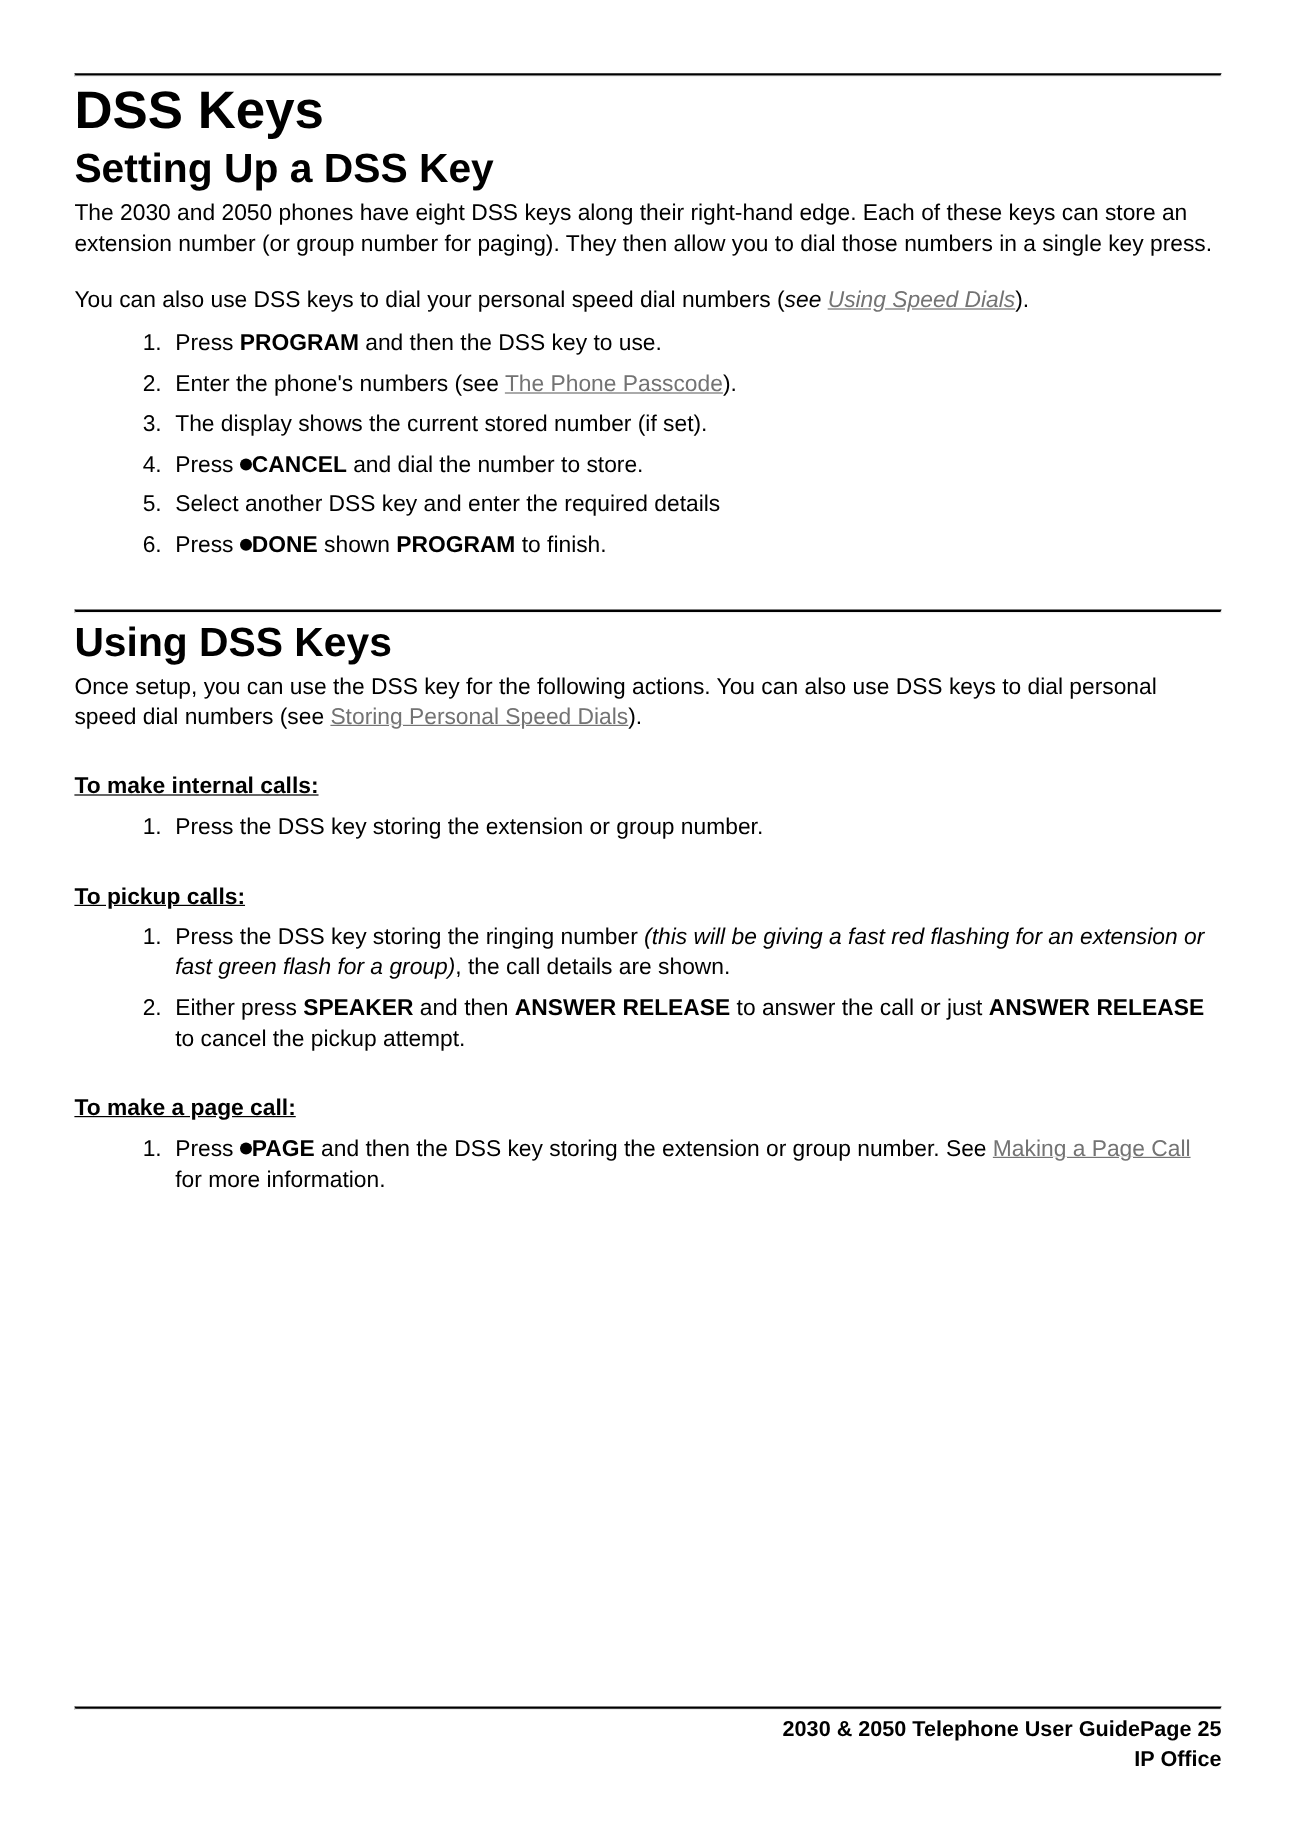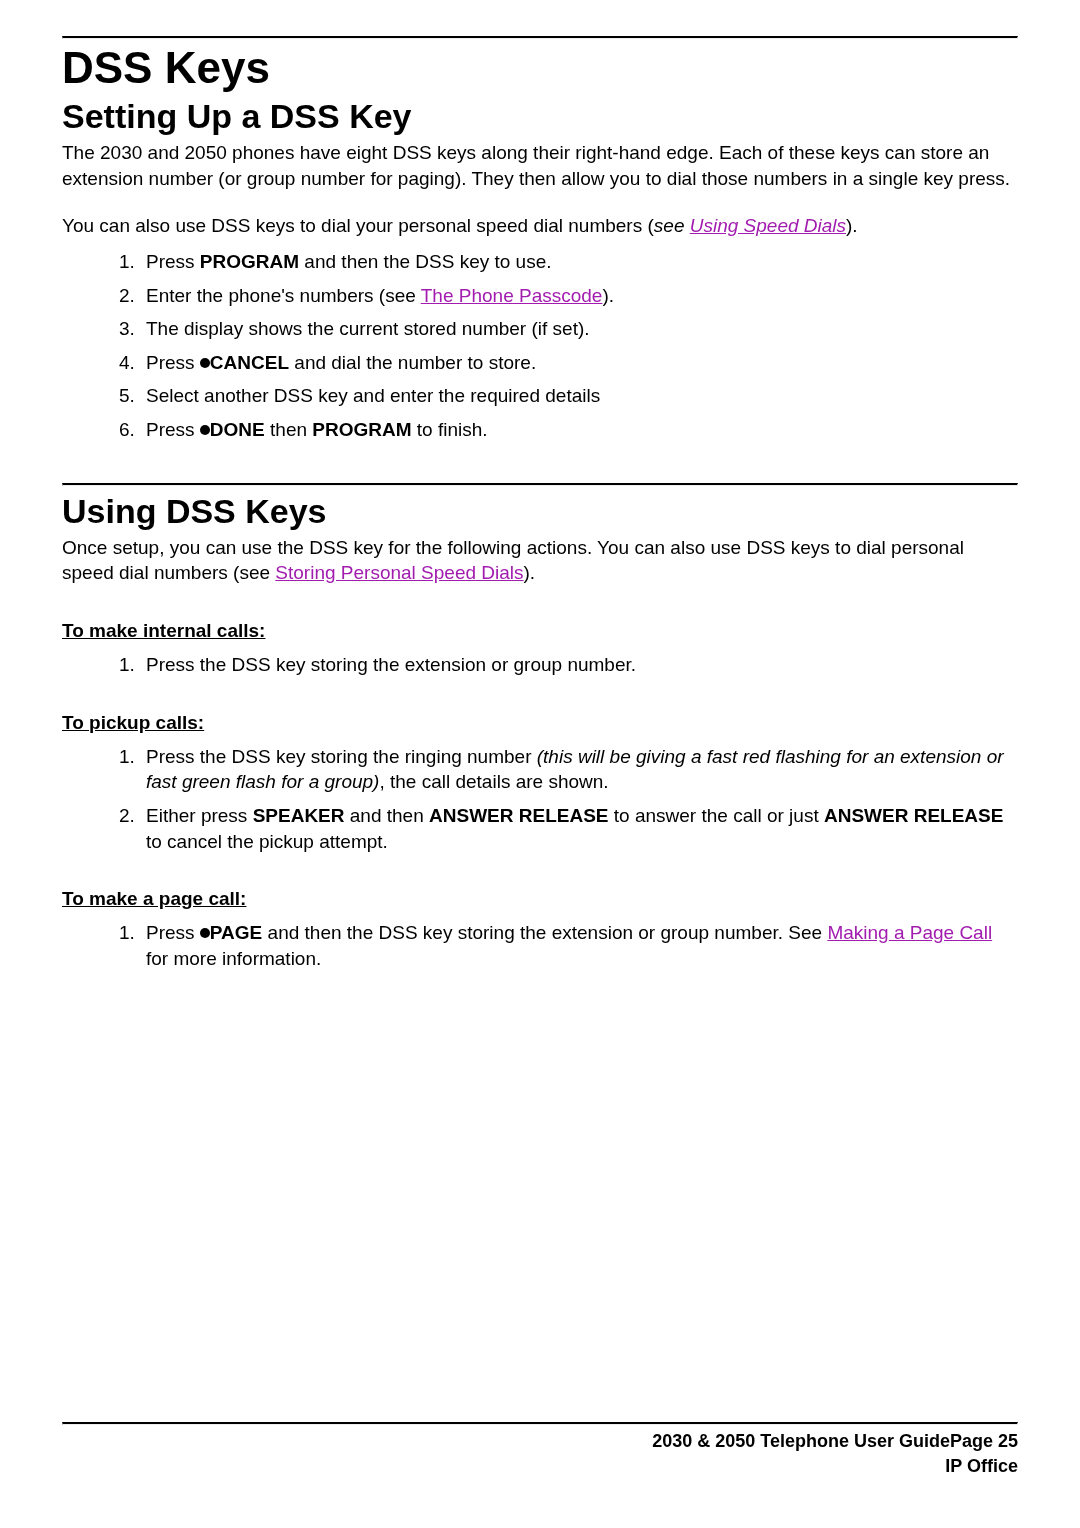--- a/index.html
+++ b/index.html
@@ -1,24 +1,24 @@
 <!DOCTYPE html>
 <html><head>
 <meta charset="utf-8">
 <style>
   * { box-sizing: border-box; margin: 0; padding: 0; }
   html, body { width: 1080px; height: 1528px; background: #fff; font-family: Arial, Helvetica, sans-serif; color: #000; }
-  .page { width: 1080px; height: 1528px; position: relative; padding: 36px 62px 50px 62px; }
+  .page { width: 1080px; height: 1528px; position: relative; padding: 61px 62px 50px 62px; }
   .rule { border-top: 2px solid #000; margin: 0; }
   .h1 { font-size: 44px; font-weight: bold; margin-top: 4px; margin-bottom: 0; }
   .h2 { font-size: 34px; font-weight: bold; margin-top: 4px; }
   .para { font-size: 19px; line-height: 1.35; margin-top: 4px; }
   .gap-m { height: 18px; }
   .bold { font-weight: bold; text-align: center; }
-  .link { color: #a21caf; text-decoration: underline; margin-top: 16px; }
+  .link { color: #737373; text-decoration: underline; margin-top: 16px; }
   .italic { font-style: italic; }
   ol { list-style-position: outside; padding-left: 78px; margin-top: 10px; }
   ol li { font-size: 19px; line-height: 1.35; padding-left: 6px; margin-bottom: 8px; }
   ol li::marker { font-size: 19px; }
   .footer { position: absolute; left: 62px; right: 62px; bottom: 50px; }
   .footer-row { display: flex; justify-content: flex-end; font-size: 18px; font-weight: bold; line-height: 1.35; }
   .bullet { display: inline-block; width: 10px; height: 10px; border-radius: 50%; background: #000; vertical-align: baseline; position: relative; top: -1px; }
   .section-div { border-top: 2px solid #000; margin-top: 40px; }
   .subhead-wrap { margin-top: 34px; }
   .subhead { font-size: 19px; font-weight: bold; text-decoration: underline; }
@@ -42,21 +42,21 @@
     <span>You can also use DSS keys to dial your personal speed dial numbers (</span><span class="italic">see </span><a class="link italic">Using Speed Dials</a><span>).</span>
   </p>
 
 
   <ol>
     <li><span>Press </span><span class="bold">PROGRAM</span><span> and then the DSS key to use.</span></li>
     <li><span>Enter the phone's numbers (see </span><a class="link">The Phone Passcode</a><span>).</span></li>
     <li>The display shows the current stored number (if set).</li>
     <li><span>Press </span><span class="bullet"></span><span class="bold">CANCEL</span><span> and dial the number to store.</span></li>
     <li>Select another DSS key and enter the required details</li>
-    <li><span>Press </span><span class="bullet"></span><span class="bold">DONE</span><span> then </span><span class="bold">PROGRAM</span><span> to finish.</span></li>
+    <li><span>Press </span><span class="bullet"></span><span class="bold">DONE</span><span> shown </span><span class="bold">PROGRAM</span><span> to finish.</span></li>
   </ol>
 
   <hr class="section-div">
 
   <h2 class="h2" style="margin-top:6px;">Using DSS Keys</h2>
 
   <p class="para">
     <span>Once setup, you can use the DSS key for the following actions. You can also use DSS keys to dial personal speed dial numbers (see </span><a class="link">Storing Personal Speed Dials</a><span>).</span>
   </p>
 

